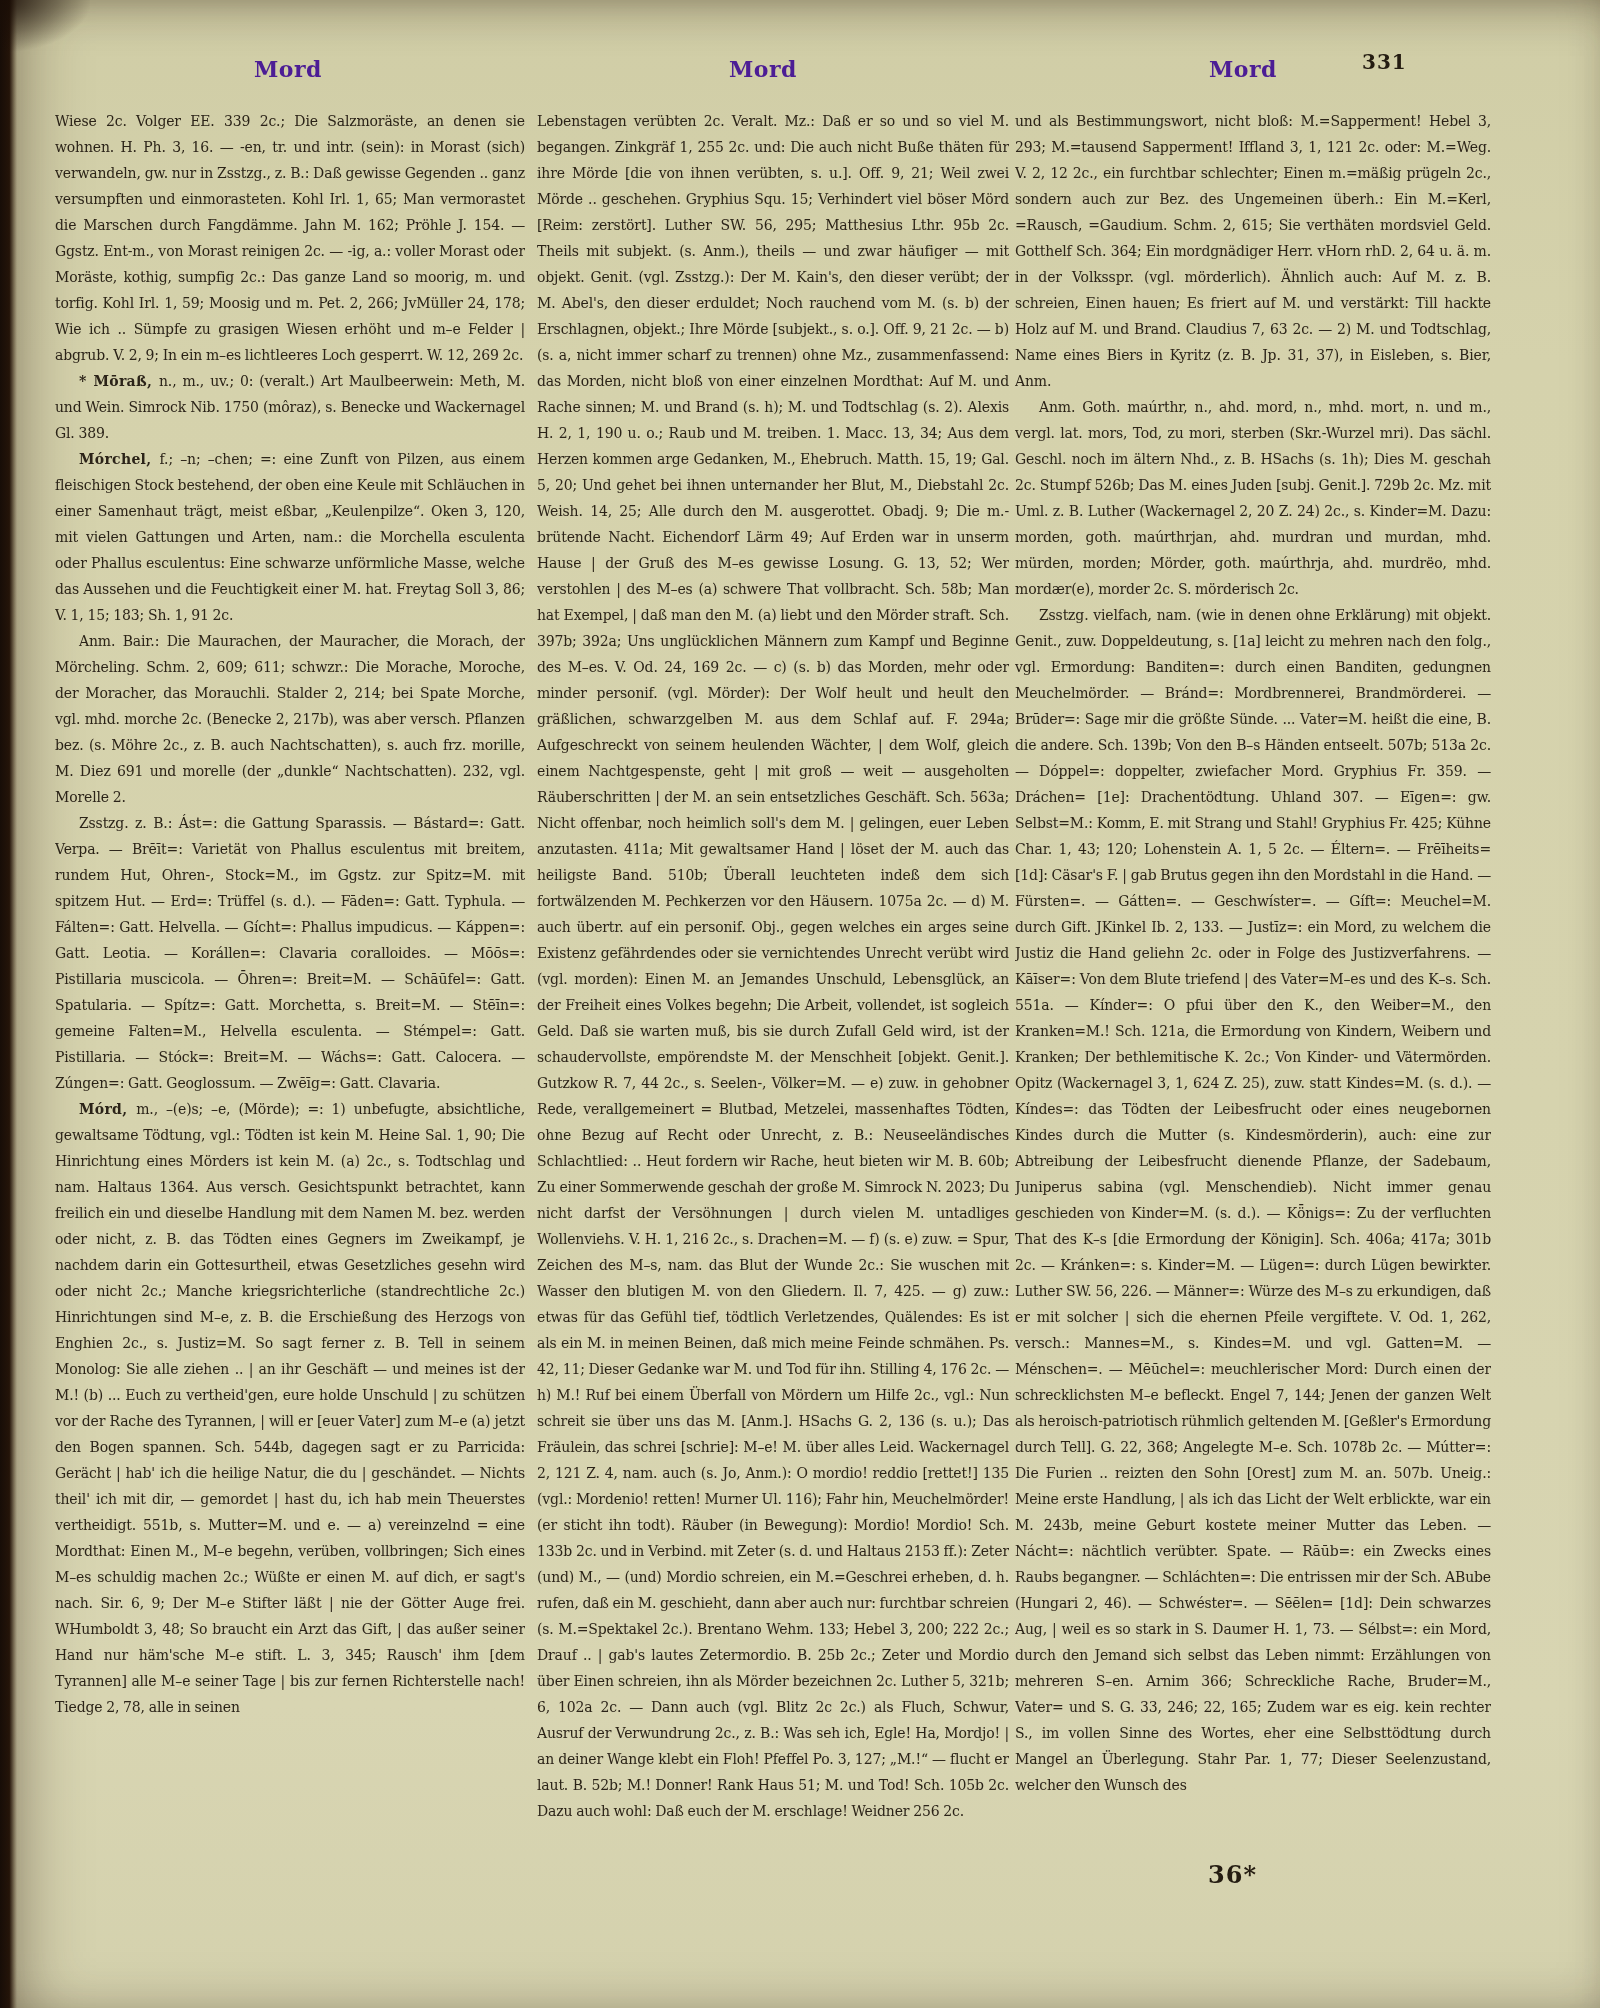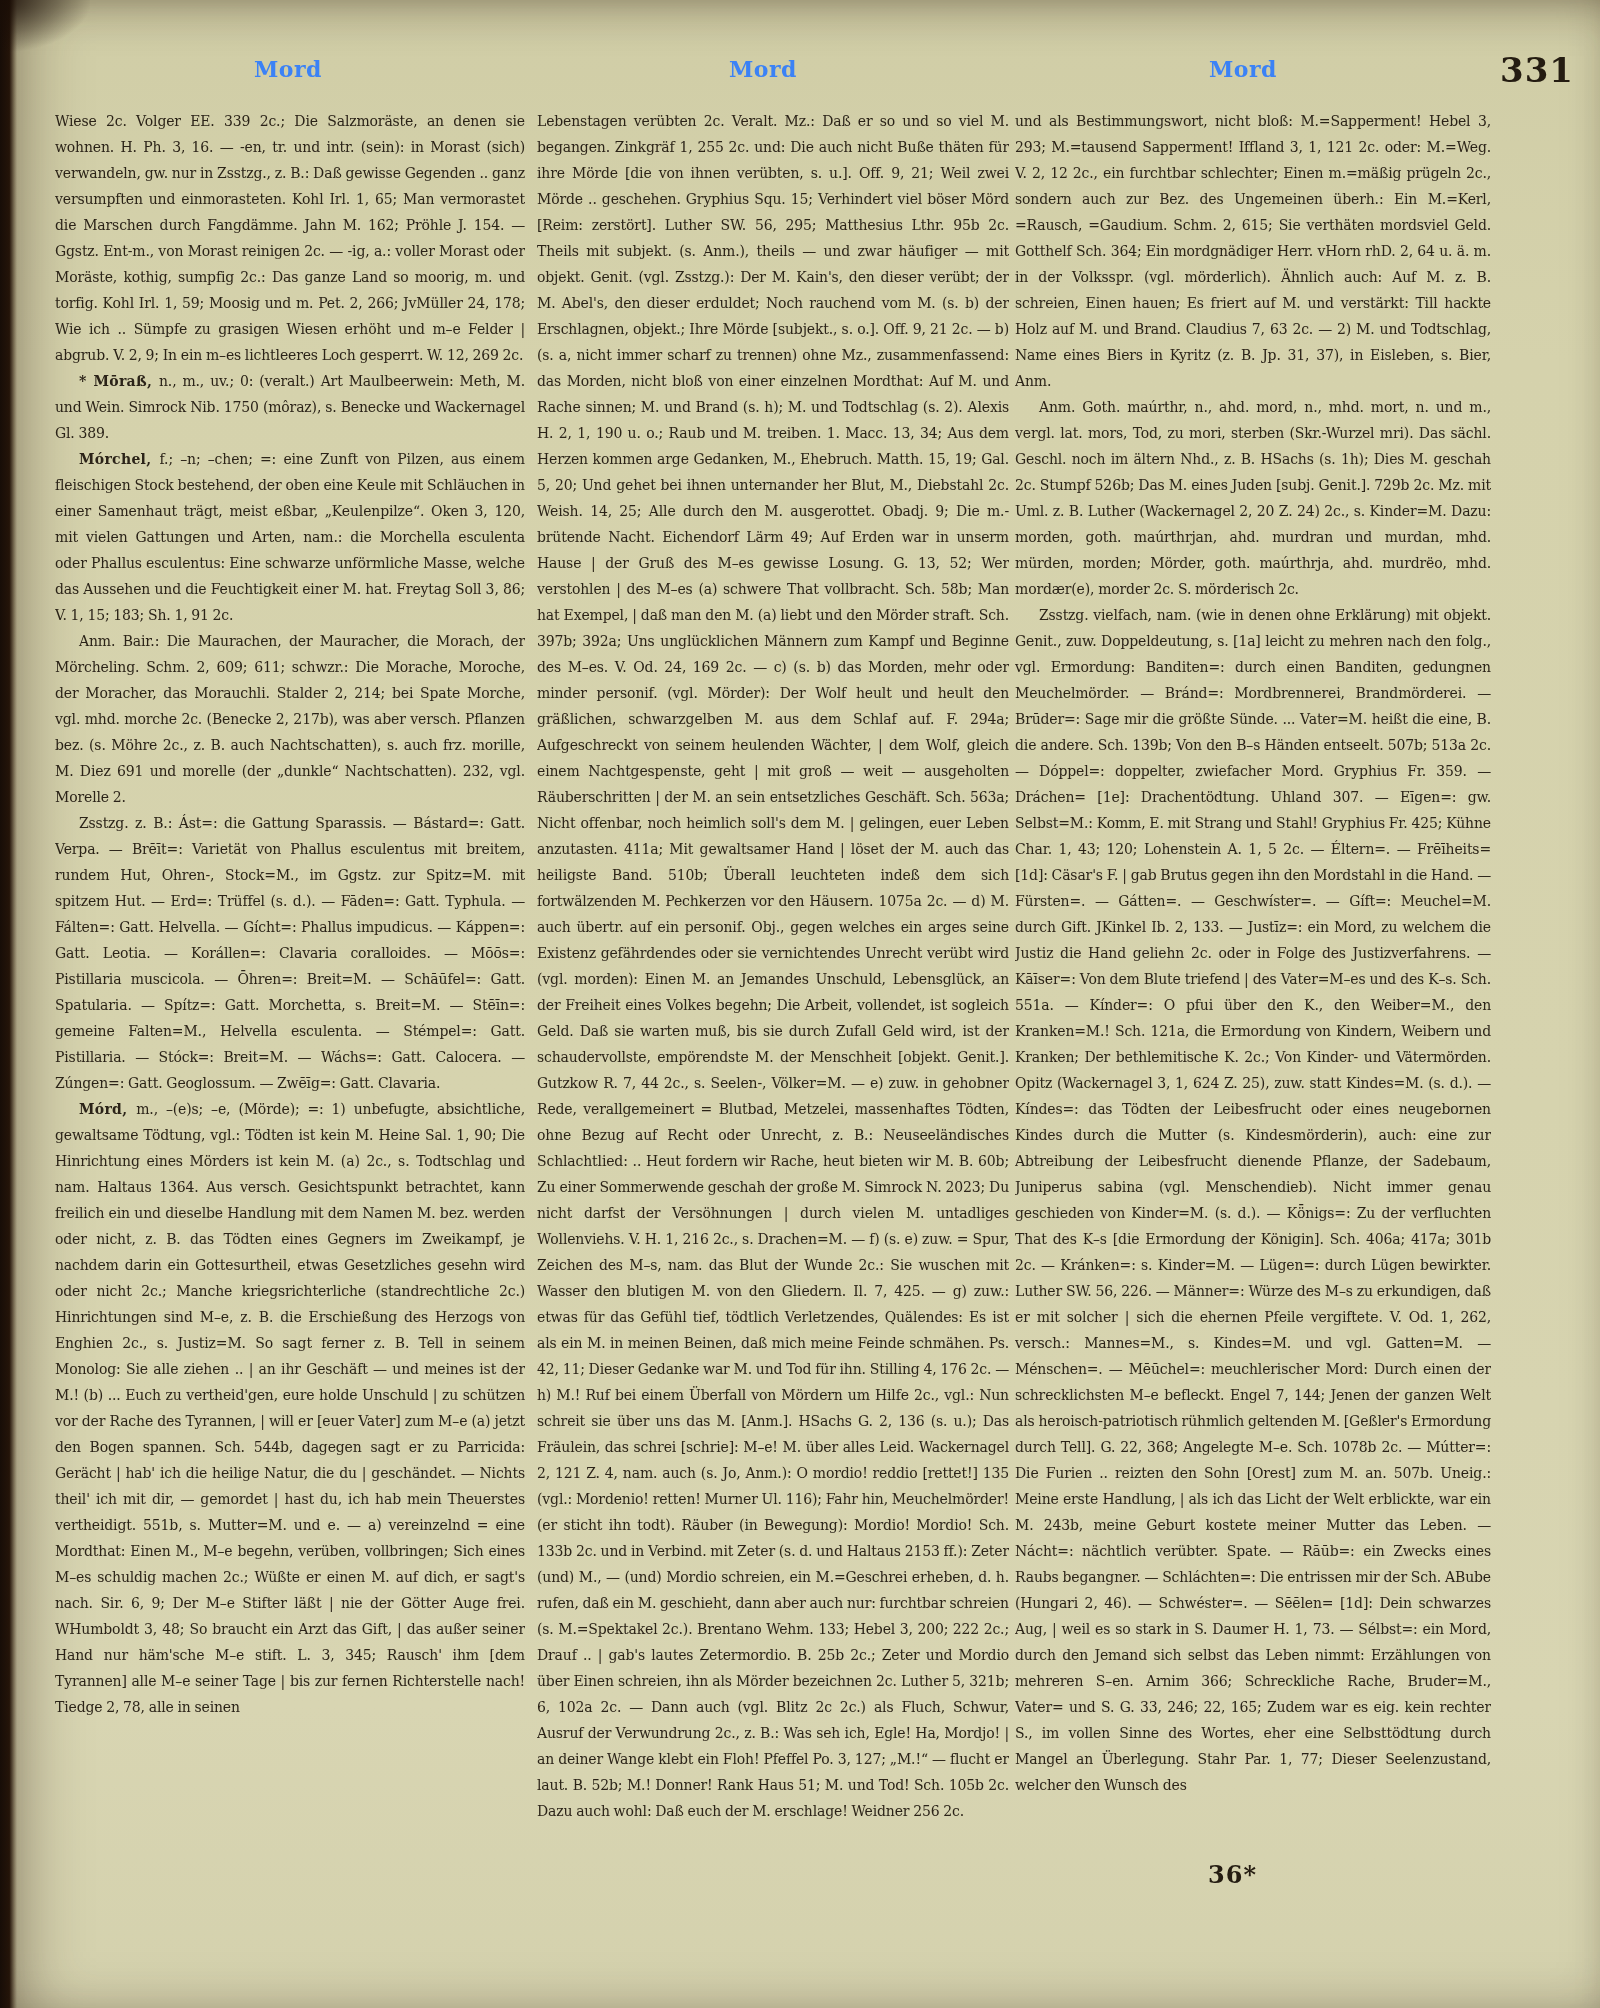--- a/index.html
+++ b/index.html
@@ -18,26 +18,26 @@
   .edge-left{
     position:absolute;left:0;top:0;width:17px;height:2008px;
     background:linear-gradient(90deg,#170d07 0%,#241409 55%,rgba(60,40,22,.35) 85%,rgba(60,40,22,0) 100%);
   }
   .corner-tl{
     position:absolute;left:0;top:0;width:90px;height:52px;
     background:radial-gradient(ellipse at 0 0,rgba(25,13,6,.85) 0%,rgba(25,13,6,.35) 45%,rgba(25,13,6,0) 72%);
   }
   .running-title{
     position:absolute;top:56px;transform:translateX(-50%);
-    font-size:22px;font-weight:bold;letter-spacing:.5px;color:#3b82f6;
+    font-size:22px;font-weight:bold;letter-spacing:.5px;color:#4c1d95;
   }
   #rt1{left:288px;} #rt2{left:763px;} #rt3{left:1243px;}
   .page-number{
-    position:absolute;top:50px;left:1500px;
-    font-size:34px;font-weight:bold;letter-spacing:1px;color:#241c11;
+    position:absolute;top:50px;left:1362px;
+    font-size:20px;font-weight:bold;letter-spacing:1px;color:#241c11;
   }
   .col{
     position:absolute;top:108px;height:1786px;overflow:hidden;
     text-align:justify;font-size:14px;line-height:26px;
     letter-spacing:-0.15px;word-spacing:-0.5px;
   }
   #col1{left:55px;width:470px;}
   #col2{left:537px;width:472px;}
   #col3{left:1015px;width:476px;}
   .para{margin:0;padding:0;}

